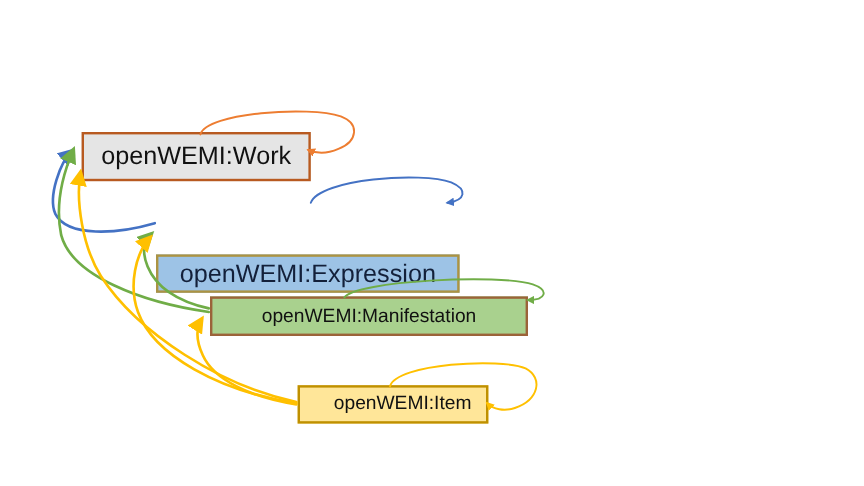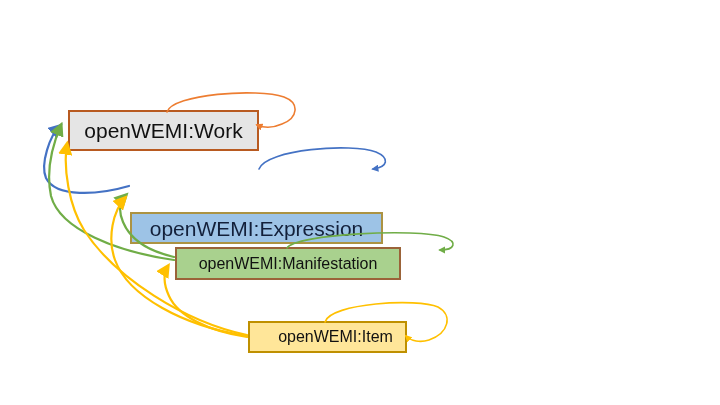--- a/index.html
+++ b/index.html
@@ -75,21 +75,21 @@
   </svg>
 
   <div class="node" style="left: 68px; top: 110px; width: 191px; height: 41px; background: #e5e5e5; border-color: rgb(184, 90, 32); color: rgb(17, 17, 17); font-size: 21px;">
     <span class="label">openWEMI:Work</span>
   </div>
 
   <div class="node" style="left: 130px; top: 168px; width: 253px; height: 32px; background: rgb(157, 195, 230); border-color: rgb(172, 147, 66); color: rgb(19, 32, 58); font-size: 21px; margin-top: 44px;">
     <span class="label">openWEMI:Expression</span>
   </div>
 
-  <div class="node" style="left: 175px; top: 247px; width: 226px; height: 33px; background: rgb(169, 209, 142); border-color: rgb(155, 99, 57); color: rgb(17, 17, 17); font-size: 16px;">
+  <div class="node" style="left: 175px; top: 247px; width: 265px; height: 33px; background: rgb(169, 209, 142); border-color: rgb(155, 99, 57); color: rgb(17, 17, 17); font-size: 16px;">
     <span class="label">openWEMI:Manifestation</span>
   </div>
 
   <div class="node" style="left: 248px; top: 321px; width: 159px; height: 32px; background: rgb(255, 230, 153); border-color: rgb(191, 144, 0); color: rgb(17, 17, 17); padding-left: 16px;">
     <span class="label-part" style="font-size: 16px;">openWEMI:</span>
       <span class="label-part" style="font-size: 16px;">Item</span>
   </div>
 
 </div>
 

